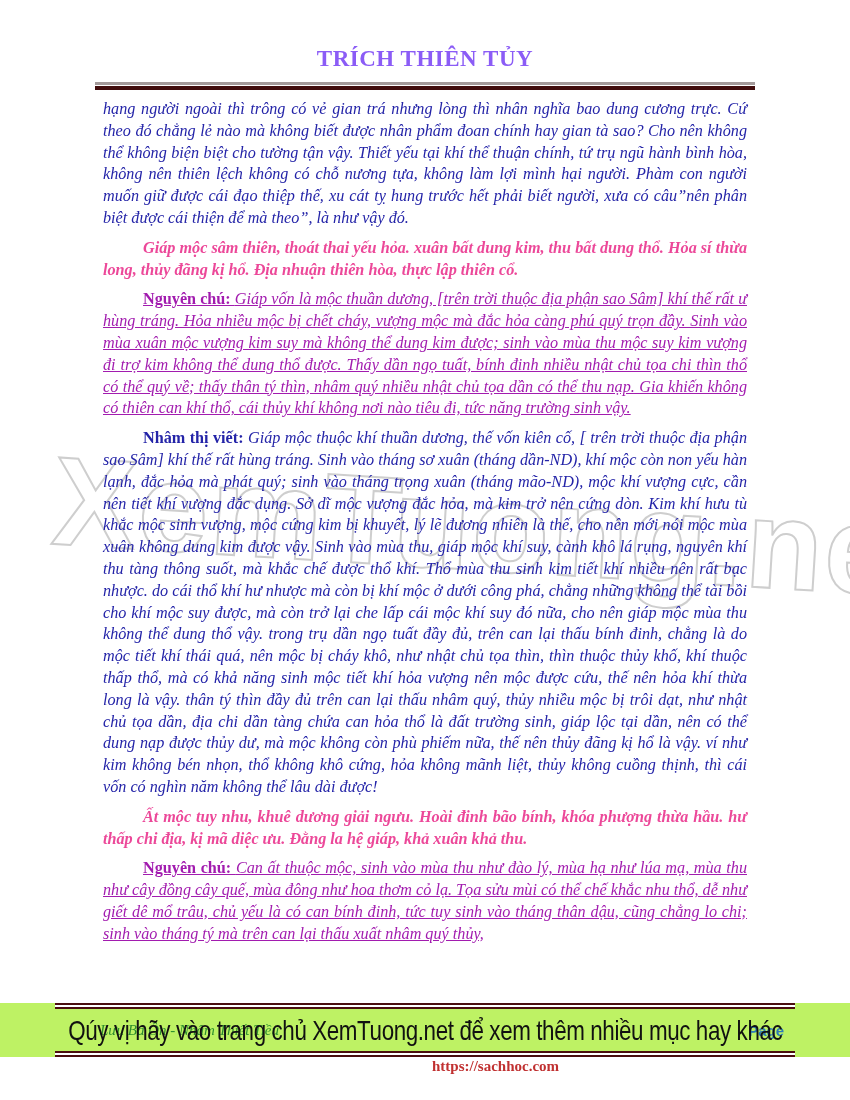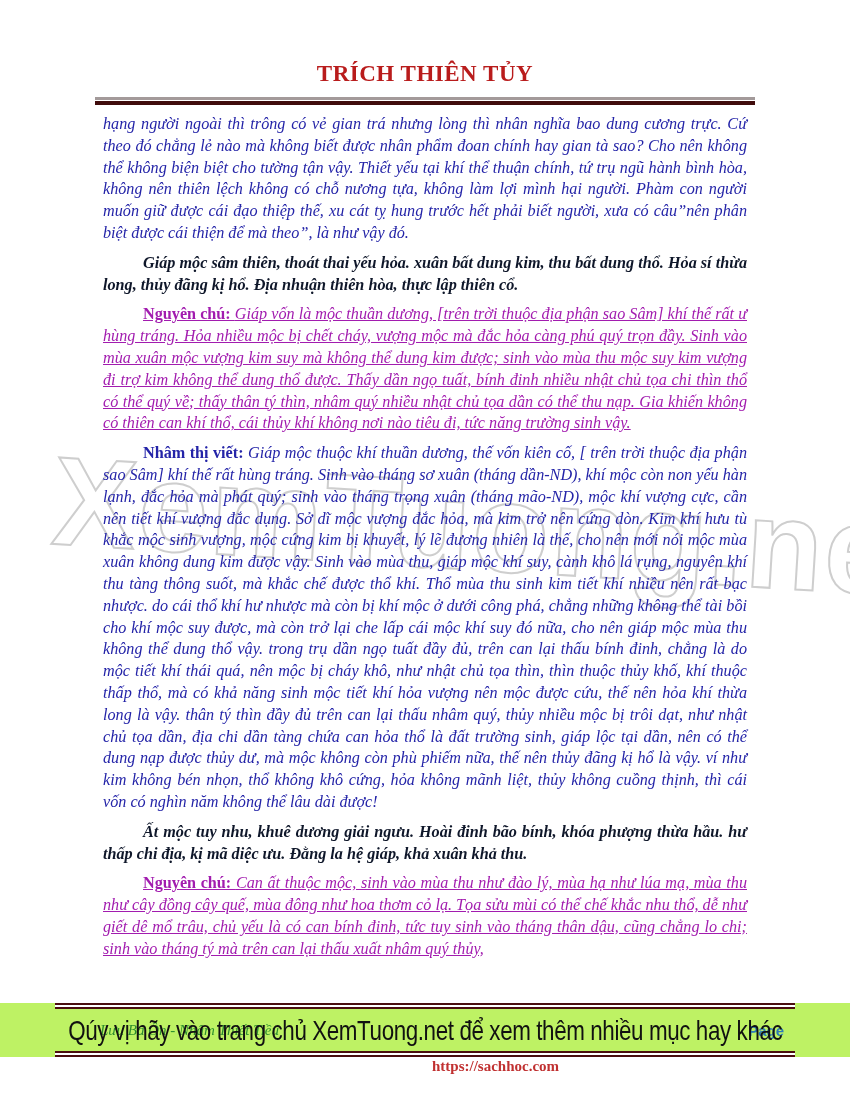--- a/index.html
+++ b/index.html
@@ -2,23 +2,23 @@
 <html><head>
 <meta charset="utf-8">
 <style>
   html,body { margin:0; padding:0; background:#ffffff; }
   .page {
     position:relative; width:850px; height:1100px; background:#ffffff;
     font-family:"Liberation Serif", serif; overflow:hidden;
   }
   
   .title {
-    margin:0; padding-top:61px; text-align:center;
+    margin:0; padding-top:46px; text-align:center;
     font-size:23px; font-weight:bold; letter-spacing:0.5px;
-    color:#b91c1c;
+    color:#8b5cf6;
   }
   .header-rule { margin:10px 95px 0 95px; }
   .header-rule .bar-gray  { height:3px; background:#a39a9a; }
   .header-rule .bar-gap   { height:1px; background:#ffffff; }
   .header-rule .bar-maroon{ height:4px; background:#400c0c; }
 
   
   .watermark {
     position:absolute; top:455px; left:52px; z-index:0;
     font-family:"Liberation Sans", sans-serif; font-weight:bold;
@@ -34,21 +34,21 @@
     margin:9px 95px 0 95px; text-align:justify;
   }
   p.para {
     margin:8px 8px; font-size:16.2px; line-height:21.8px;
     font-style:italic; text-indent:40px;
   }
   p.para.no-indent { text-indent:0; margin-top:0; }
   .para .label { font-style:normal; font-weight:bold; }
   .para.blue  { color:#2424a8; }
   .para.green { color:#a21caf;text-decoration:underline; }
-  .para.red   { color:#0f172a; font-weight:bold;font-style:italic; }
+  .para.red   { color:#ec4899; font-weight:bold;font-style:italic; }
 
   
   .footer { position:absolute; left:0; top:1003px; width:850px; z-index:2; background:#bef264; }
   .footer-rule {
     margin:0 55px; height:2px; background:#ffffff;
     border-top:2px solid #4a0e0e; border-bottom:2px solid #4a0e0e;
   }
   .footer-mid { position:relative; height:42px; }
   .footer-under { position:absolute; top:13px; left:0; width:100%; height:20px; }
   .src-left {

